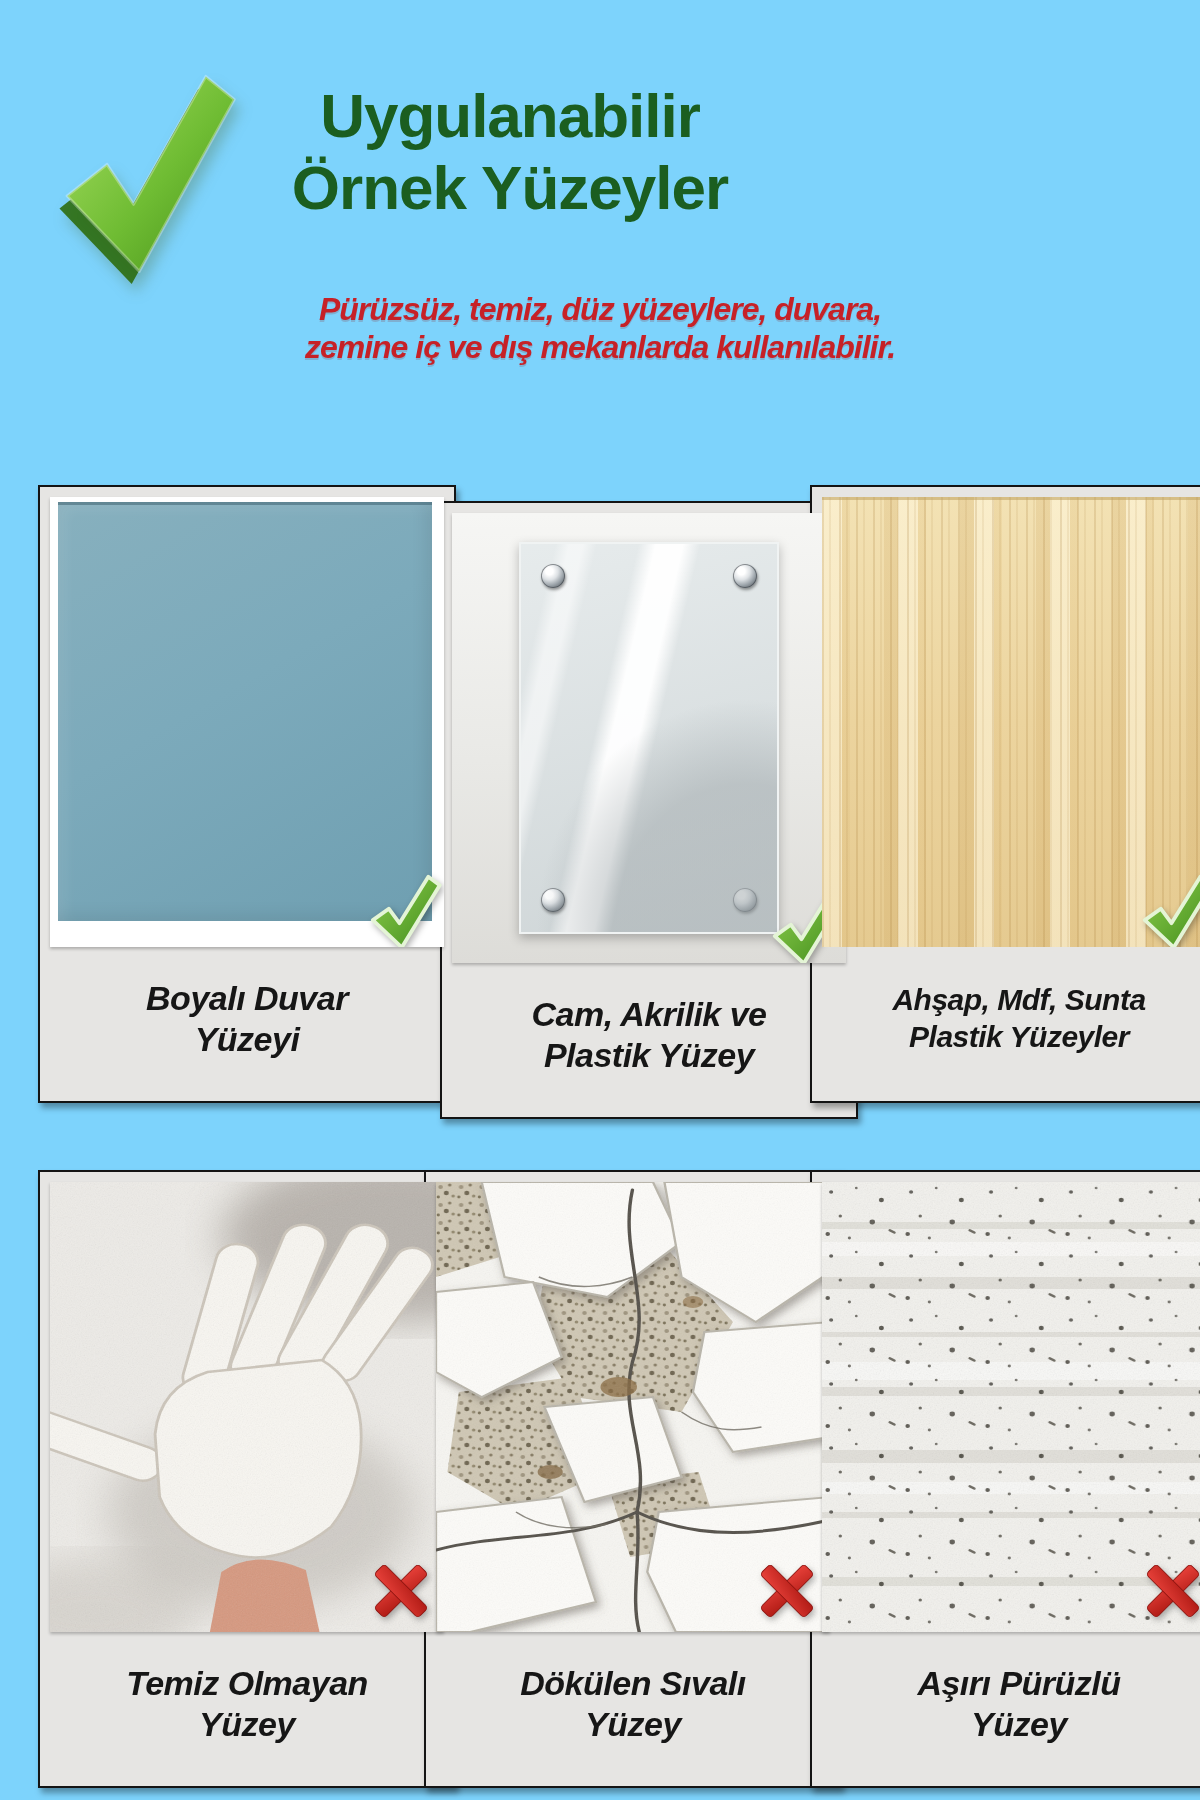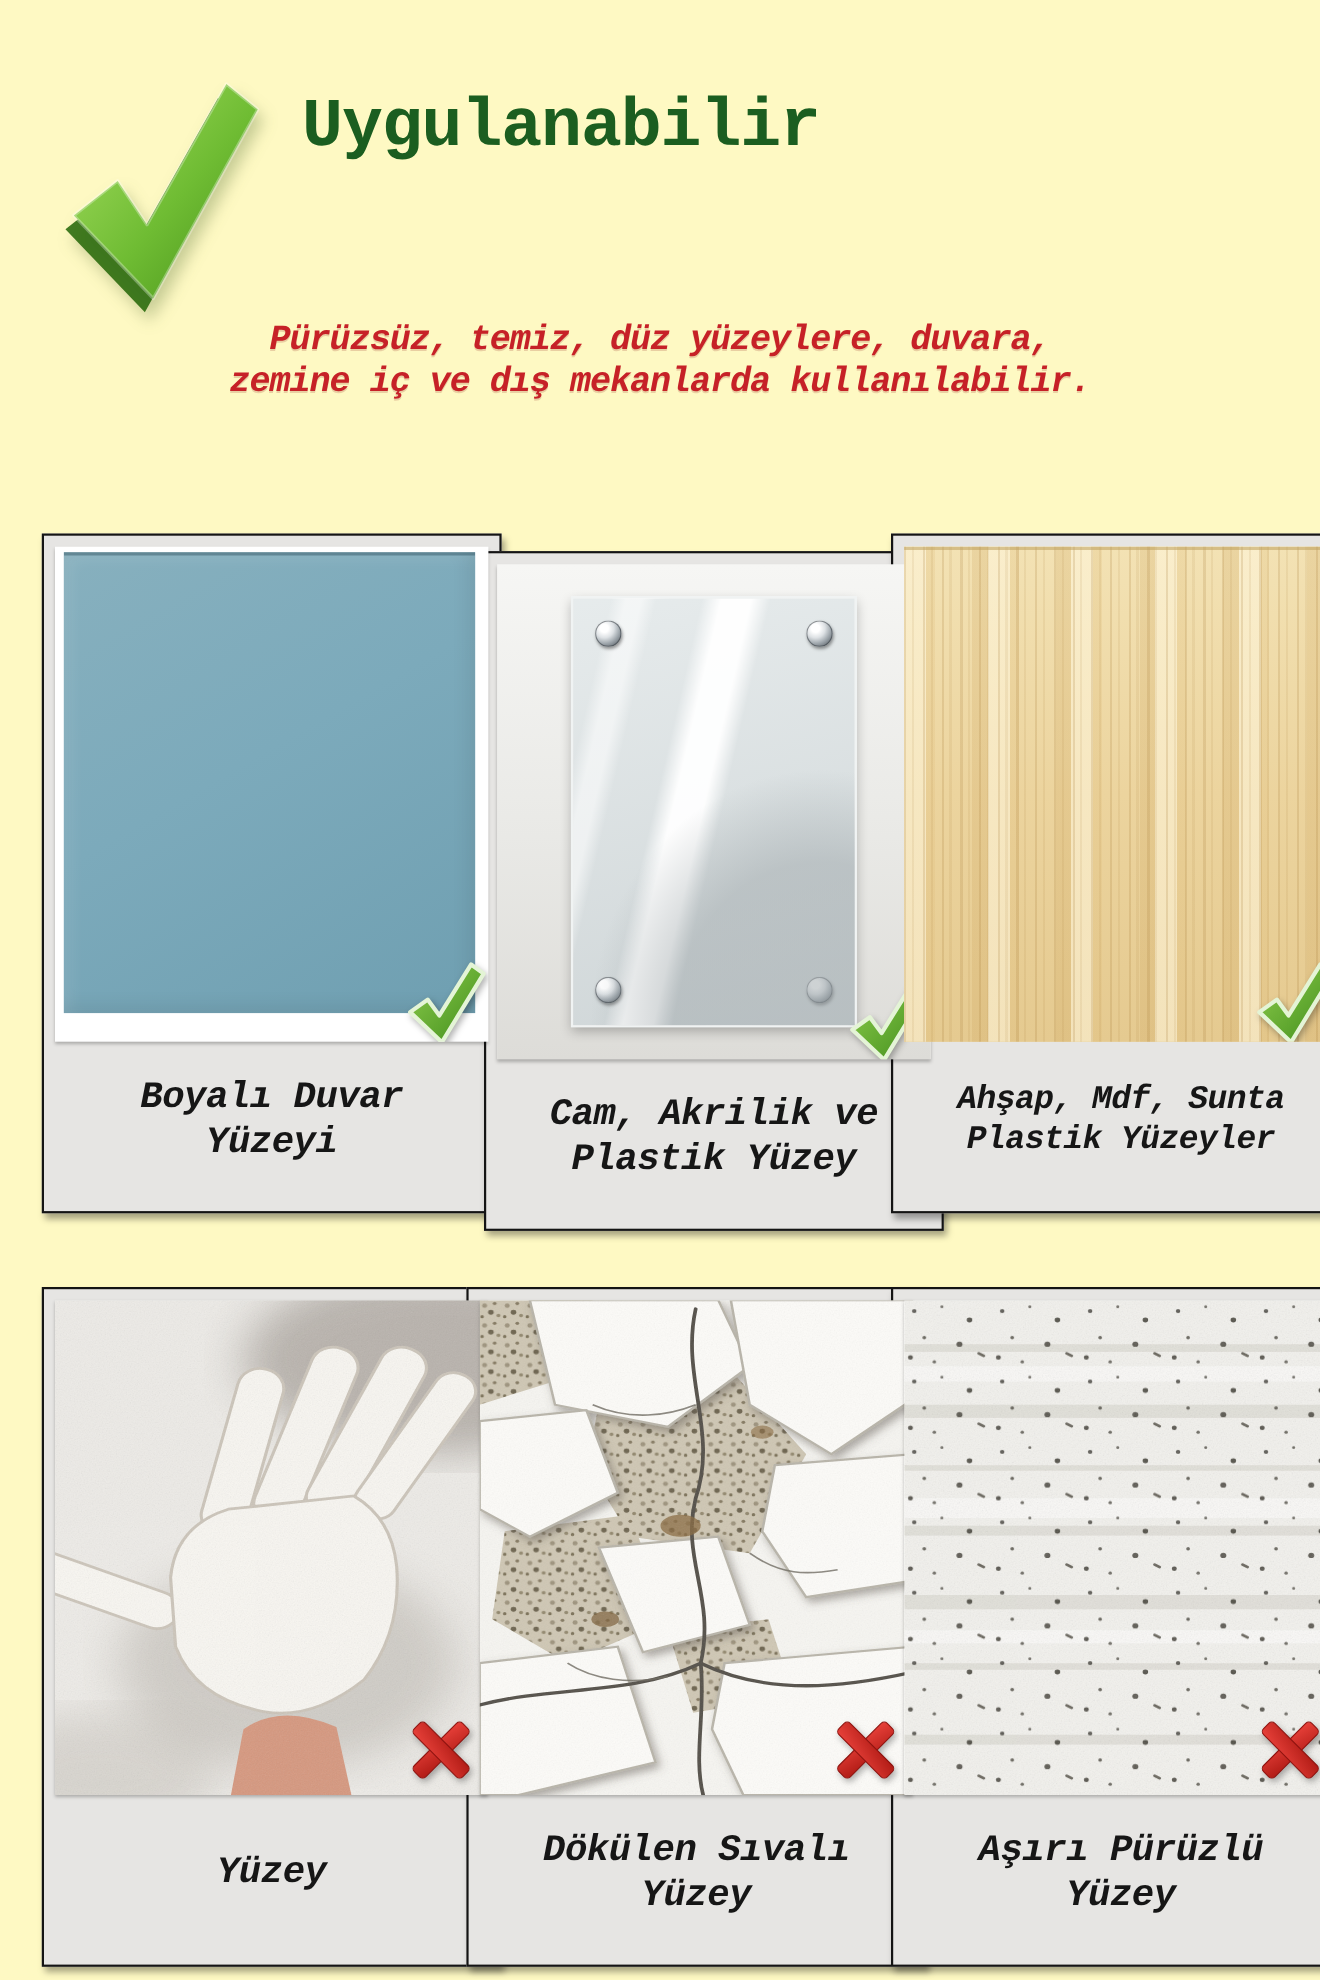--- a/index.html
+++ b/index.html
@@ -1,19 +1,19 @@
 <!DOCTYPE html>
 <html><head>
 <meta charset="utf-8">
 <style>
   html,body{margin:0;padding:0;background:#ffffff;}
   .page{
     position:relative;width:1200px;height:1800px;margin:0 auto;
-    background:#fef9c3;overflow:hidden;
-    font-family:Liberation Mono, monospace;
+    background:#7dd3fc;overflow:hidden;
+    font-family:Liberation Sans, sans-serif;
   }
 
   
   .hdr-check{position:absolute;left:50px;top:66px;width:190px;height:220px;
     filter:drop-shadow(5px 9px 7px rgba(70,100,40,.30));}
   .title{position:absolute;left:225px;top:80px;width:570px;text-align:center;
     color:#1b5e20;font-weight:800;font-size:62px;line-height:1.16;letter-spacing:-1px;}
   .subtitle{position:absolute;left:0;top:290px;width:1200px;text-align:center;
     color:#c62127;font-style:italic;font-weight:700;font-size:32px;line-height:1.2;
     letter-spacing:-1px;text-shadow:0 2px 0 rgba(140,15,15,.18);}
@@ -85,20 +85,21 @@
           <stop offset="0" stop-color="#a8df63"></stop>
             <stop offset="0.55" stop-color="#6fbc33"></stop>
             <stop offset="1" stop-color="#459018"></stop>
         </linearGradient>
       </defs>
       <polygon points="5,68 26,53 40,72 78,11 93,22 43,104" fill="#2e6d10" opacity="0.9"></polygon>
       <polygon points="9,62 30,47 44,66 82,5 97,16 47,98" fill="url(#g-big)" stroke="rgba(255,255,255,.30)" stroke-width="1.5" stroke-linejoin="round"></polygon>
     </svg>
     <div class="title">
       <div>Uygulanabilir</div>
+      <div>Örnek Yüzeyler</div>
     </div>
   </div>
 
   <div class="subtitle">
     <div>Pürüzsüz, temiz, düz yüzeylere, duvara,</div>
     <div>zemine iç ve dış mekanlarda kullanılabilir.</div>
   </div>
 
   <div class="grid">
 
@@ -197,20 +198,21 @@
                 <stop offset="1" stop-color="#b01b15"></stop>
               </linearGradient>
             </defs>
           <g fill="url(#x-c3)" stroke="#8f1410" stroke-width="1.5">
             <rect x="39" y="3" width="22" height="94" rx="6" transform="rotate(45 50 50)"></rect>
             <rect x="39" y="3" width="22" height="94" rx="6" transform="rotate(-45 50 50)"></rect>
           </g>
         </svg>
       </div>
       <figcaption class="caption">
+        <div>Temiz Olmayan</div>
         <div>Yüzey</div>
       </figcaption>
     </figure>
 
     <figure class="card" style="margin:0">
       <div class="photo">
         <svg class="photo-svg" viewBox="0 0 345 450" preserveAspectRatio="none" aria-hidden="true">
           <defs>
             <pattern id="grit5" width="18" height="18" patternUnits="userSpaceOnUse">
               <rect width="18" height="18" fill="#cfc7b4"></rect>

